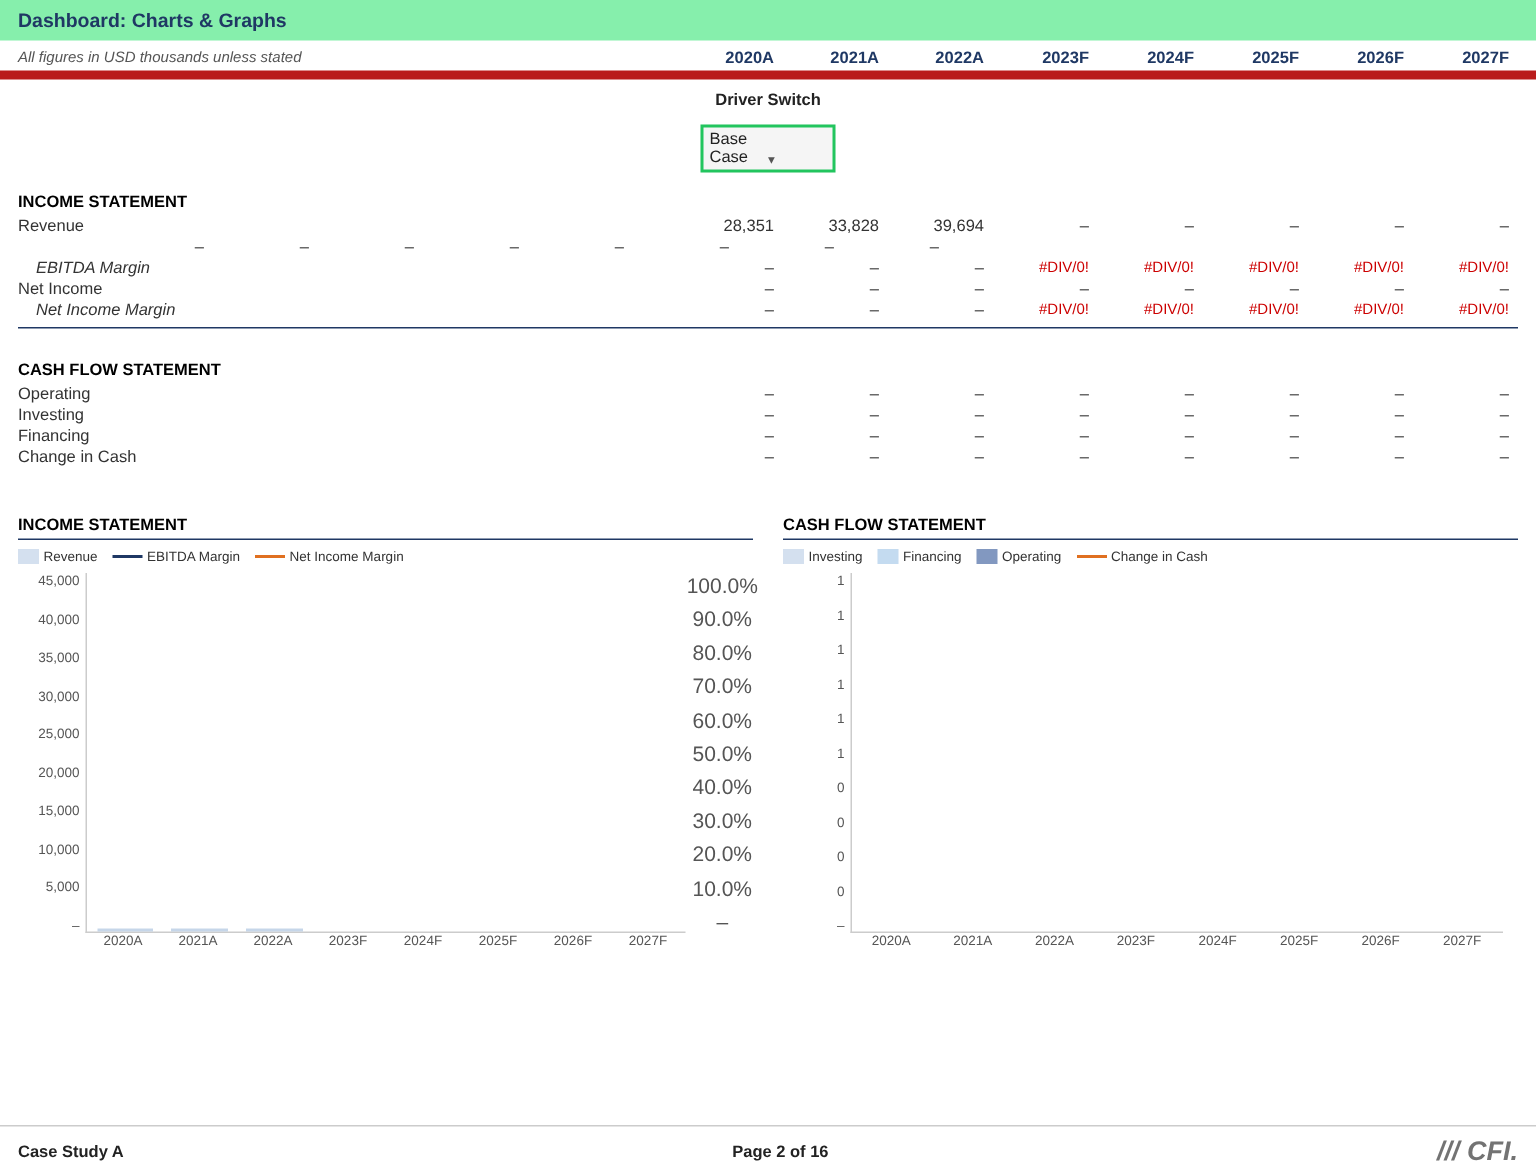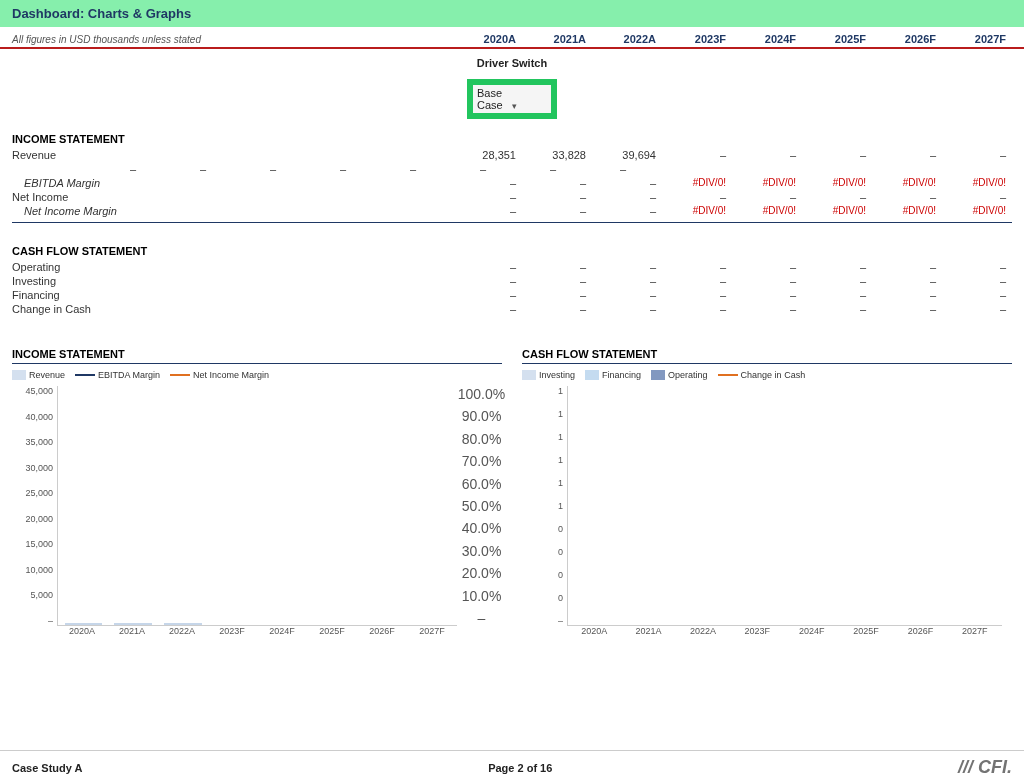--- a/index.html
+++ b/index.html
@@ -8,23 +8,23 @@
     .title-bar {
       background: #86efac;
       padding: 6px 12px;
       font-size: 13px;
       font-weight: bold;
       color: #1f3864;
     }
 
     .header-row {
       display: flex;
-      align-items: flex-end;
+      align-items: flex-start;
       padding: 6px 12px 2px 12px;
-      border-bottom: 2px solid #b91c1c;
+      border-bottom: 6px solid #b91c1c;
     }
 
     .header-row .note {
       font-size: 10px;
       color: #555;
       font-style: italic;
       flex: 1;
     }
 
     .col-headers {
@@ -51,21 +51,21 @@
     }
 
     .driver-label {
       font-size: 11px;
       font-weight: bold;
     }
 
     .driver-select {
       display: flex;
       align-items: flex-end;
-      border: 6px solid #22c55e;
+      border: 2px solid #22c55e;
       padding: 2px 4px;
       background: #f5f5f5;
       font-size: 11px;
       width: 90px;
     }
 
     .driver-select span { flex: 1; }
     .driver-select .arrow { font-size: 9px; color: #555; }
 
     .section-title {

